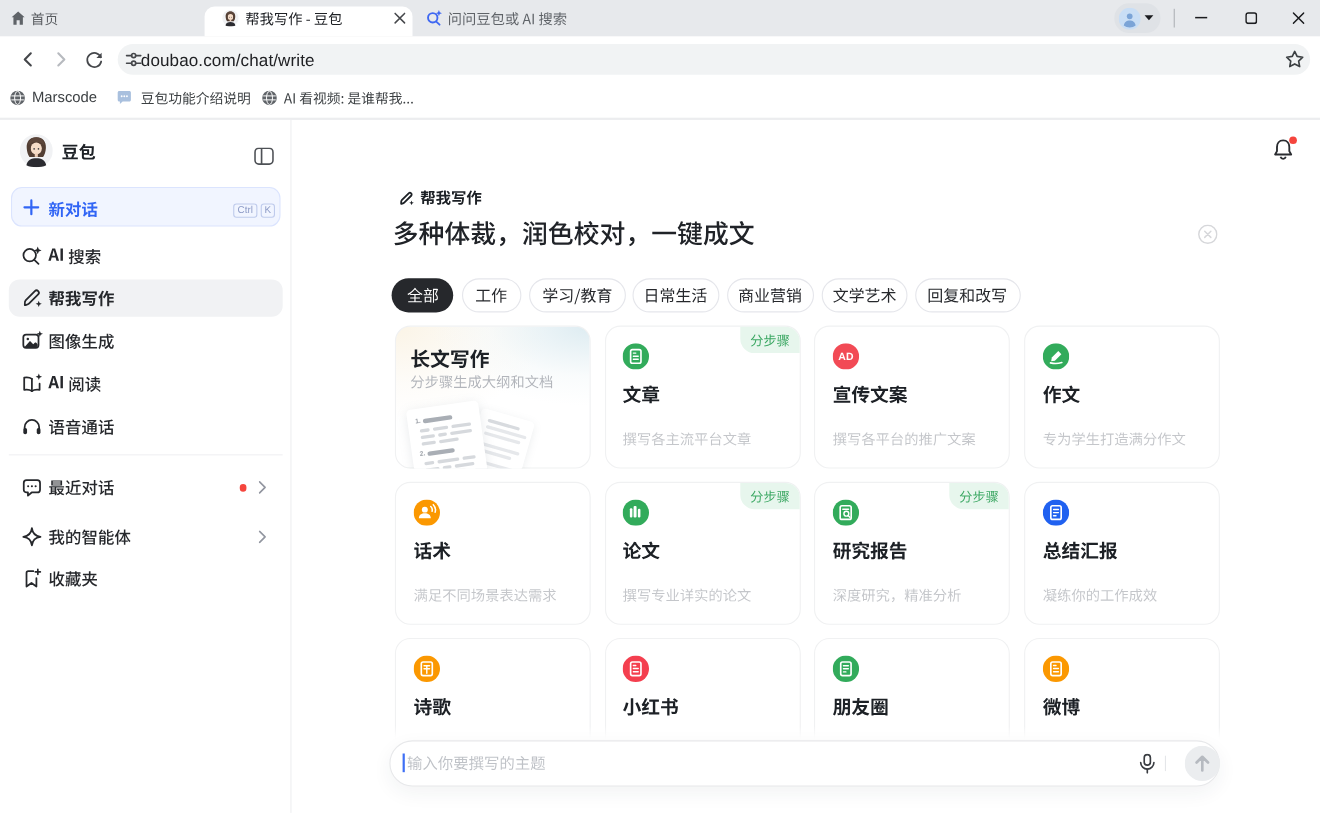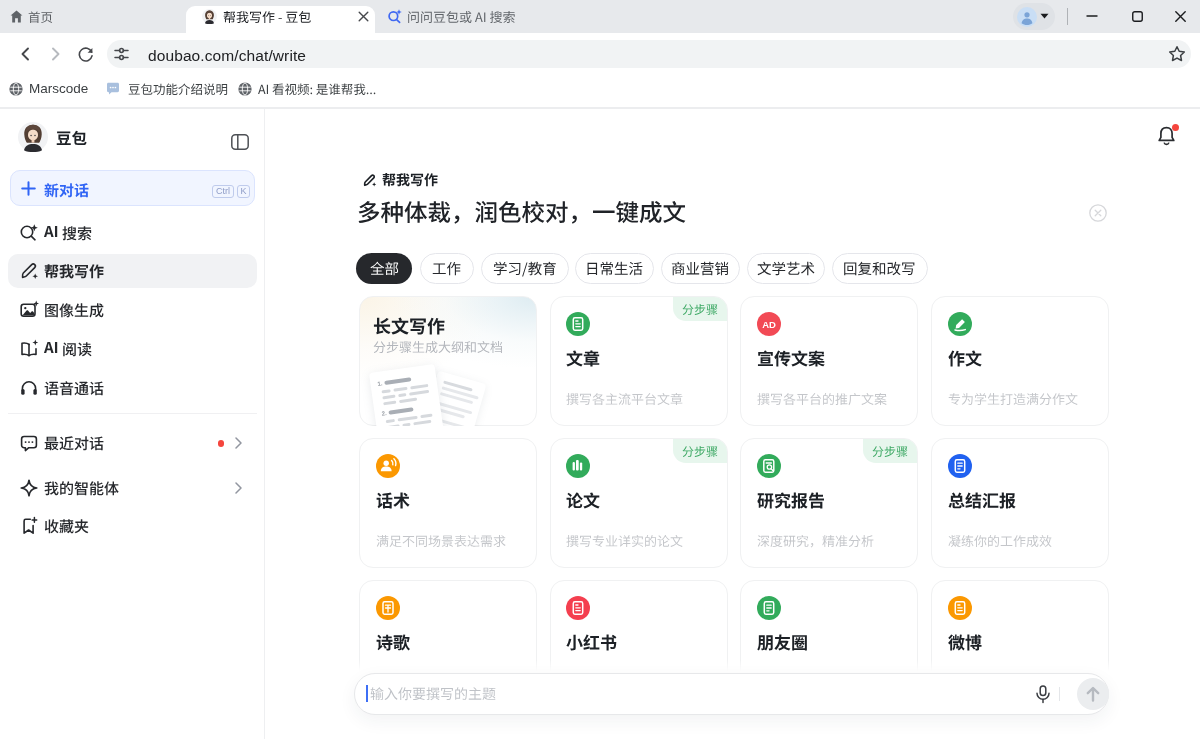--- a/index.html
+++ b/index.html
@@ -52,21 +52,21 @@
     </svg><svg class="abs" style="left:78px;top:46.5px" width="15" height="15" viewBox="0 0 15 15">
       <path fill="none" stroke="#45474B" stroke-width="1.6" stroke-linecap="round" d="M13.65 5.1 A6.4 6.4 0 1 0 14 8.9"></path>
       <path fill="#45474B" d="M14.4 1 V5.8 H9.6 Z"></path>
     </svg><div style="position:absolute;left:107px;top:40px;width:1084px;height:28px;border-radius:14px;background:#F1F3F4;"></div><svg class="abs" style="left:114px;top:47px" width="15" height="14" viewBox="0 0 15 14">
       <g stroke="#45474B" stroke-width="1.5" stroke-linecap="round">
         <path d="M1 3.5 H5.7 M9.3 3.5 H14"></path>
         <path d="M1 10.5 H5.7 M9.3 10.5 H14"></path>
       </g>
       <circle cx="7.5" cy="3.5" r="1.9" fill="none" stroke="#45474B" stroke-width="1.5"></circle>
       <circle cx="7.5" cy="10.5" r="1.9" fill="none" stroke="#45474B" stroke-width="1.5"></circle>
-    </svg><div style="position:absolute;left:148px;top:41.5px;height:28px;line-height:28px;font-size:15.5px;color:#202124;letter-spacing:0.1px;">doubao.com/chat/write</div><svg class="abs" style="left:1168px;top:45px" width="18" height="18" viewBox="0 0 18 18">
+    </svg><div style="position:absolute;left:128px;top:41.5px;height:28px;line-height:28px;font-size:15.5px;color:#202124;letter-spacing:0.1px;">doubao.com/chat/write</div><svg class="abs" style="left:1168px;top:45px" width="18" height="18" viewBox="0 0 18 18">
       <path fill="none" stroke="#3C4043" stroke-width="1.5" stroke-linejoin="round" d="M9 1.7 L11.2 6.3 L16.3 7 L12.6 10.5 L13.5 15.5 L9 13.1 L4.5 15.5 L5.4 10.5 L1.7 7 L6.8 6.3 Z"></path>
     </svg><svg class="abs" style="left:9px;top:82px" width="14" height="14" viewBox="0 0 14 14">
       <circle cx="7" cy="7" r="6.6" fill="#5F6368"></circle>
       <g stroke="#fff" stroke-width="0.9" fill="none">
         <ellipse cx="7" cy="7" rx="2.7" ry="6"></ellipse>
         <path d="M1.3 5.2 H12.7 M1.3 8.8 H12.7"></path>
       </g>
     </svg><div style="position:absolute;left:29px;top:75px;height:27px;line-height:27px;font-size:13.5px;color:#3C4043;">Marscode</div><svg class="abs" style="left:106px;top:82px" width="14" height="14" viewBox="0 0 14 14">
       <path fill="#A9C0DE" d="M1 2.2 C1 1.4 1.6 0.8 2.4 0.8 H11.6 C12.4 0.8 13 1.4 13 2.2 V8.8 C13 9.6 12.4 10.2 11.6 10.2 H5.5 L3 12.6 V10.2 H2.4 C1.6 10.2 1 9.6 1 8.8 Z"></path>
       <g fill="#fff">

